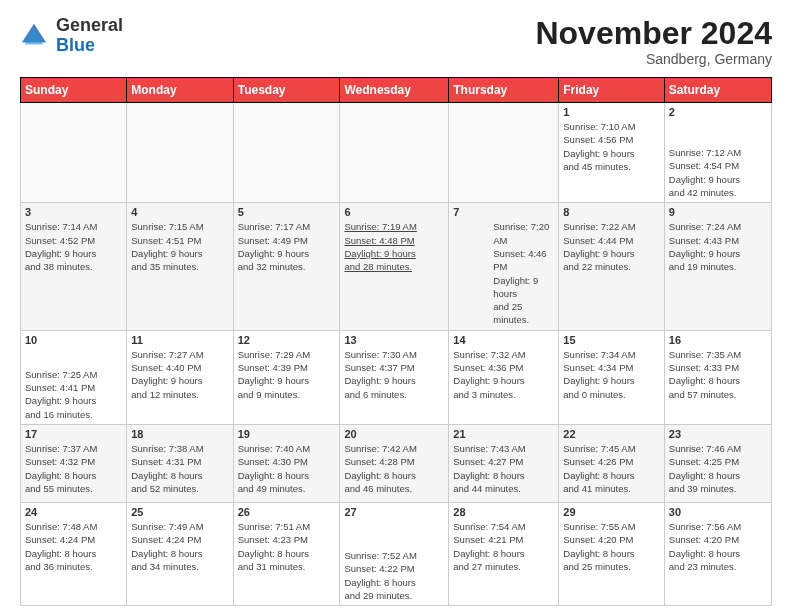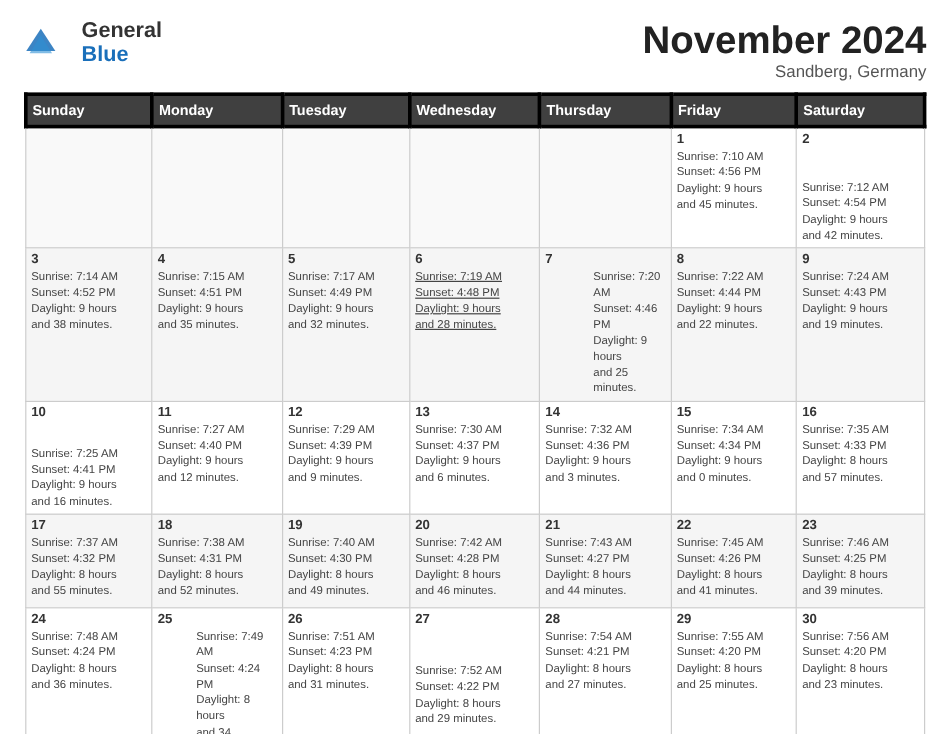--- a/index.html
+++ b/index.html
@@ -17,21 +17,21 @@
     }
     .header {
       display: flex;
       justify-content: space-between;
       align-items: flex-start;
       margin-bottom: 10px;
     }
     .logo {
       display: flex;
       align-items: center;
-      gap: 20px;
+      gap: 8px;
     }
     .logo-text {
       font-size: 18px;
       font-weight: bold;
       line-height: 1.1;
     }
     .logo-text .general { color: #333; }
     .logo-text .blue { color: #1a6fba; }
     .logo-icon {
       width: 28px;
@@ -48,27 +48,27 @@
     }
     .location {
       font-size: 14px;
       color: #555;
     }
     .calendar {
       width: 100%;
       border-collapse: collapse;
     }
     .calendar th {
-      background-color: #404040;
+      background-color: #ef4444;
       color: #fff;
       font-size: 12px;
       font-weight: bold;
       padding: 5px 4px;
       text-align: left;
-      border: 3px solid #000000;
+      border: 1px solid #000000;
     }
     .calendar td {
       border: 1px solid #ccc;
       vertical-align: top;
       padding: 3px 4px;
       width: 113px;
       height: 78px;
       font-size: 10px;
       color: #333;
       background: #fff;
@@ -301,21 +301,21 @@
         <tr>
           <td>
             <div class="day-num">24</div>
             <div class="day-info" style="white-space: pre-line;">Sunrise: 7:48 AM
 Sunset: 4:24 PM
 Daylight: 8 hours
 and 36 minutes.</div>
           </td>
           <td>
             <div class="day-num">25</div>
-            <div class="day-info" style="white-space: pre-line; margin-left: 32px;">Sunrise: 7:49 AM
+            <div class="day-info" style="white-space: pre-line;">Sunrise: 7:49 AM
 Sunset: 4:24 PM
 Daylight: 8 hours
 and 34 minutes.</div>
           </td>
           <td>
             <div class="day-num">26</div>
             <div class="day-info" style="white-space: pre-line;">Sunrise: 7:51 AM
 Sunset: 4:23 PM
 Daylight: 8 hours
 and 31 minutes.</div>

